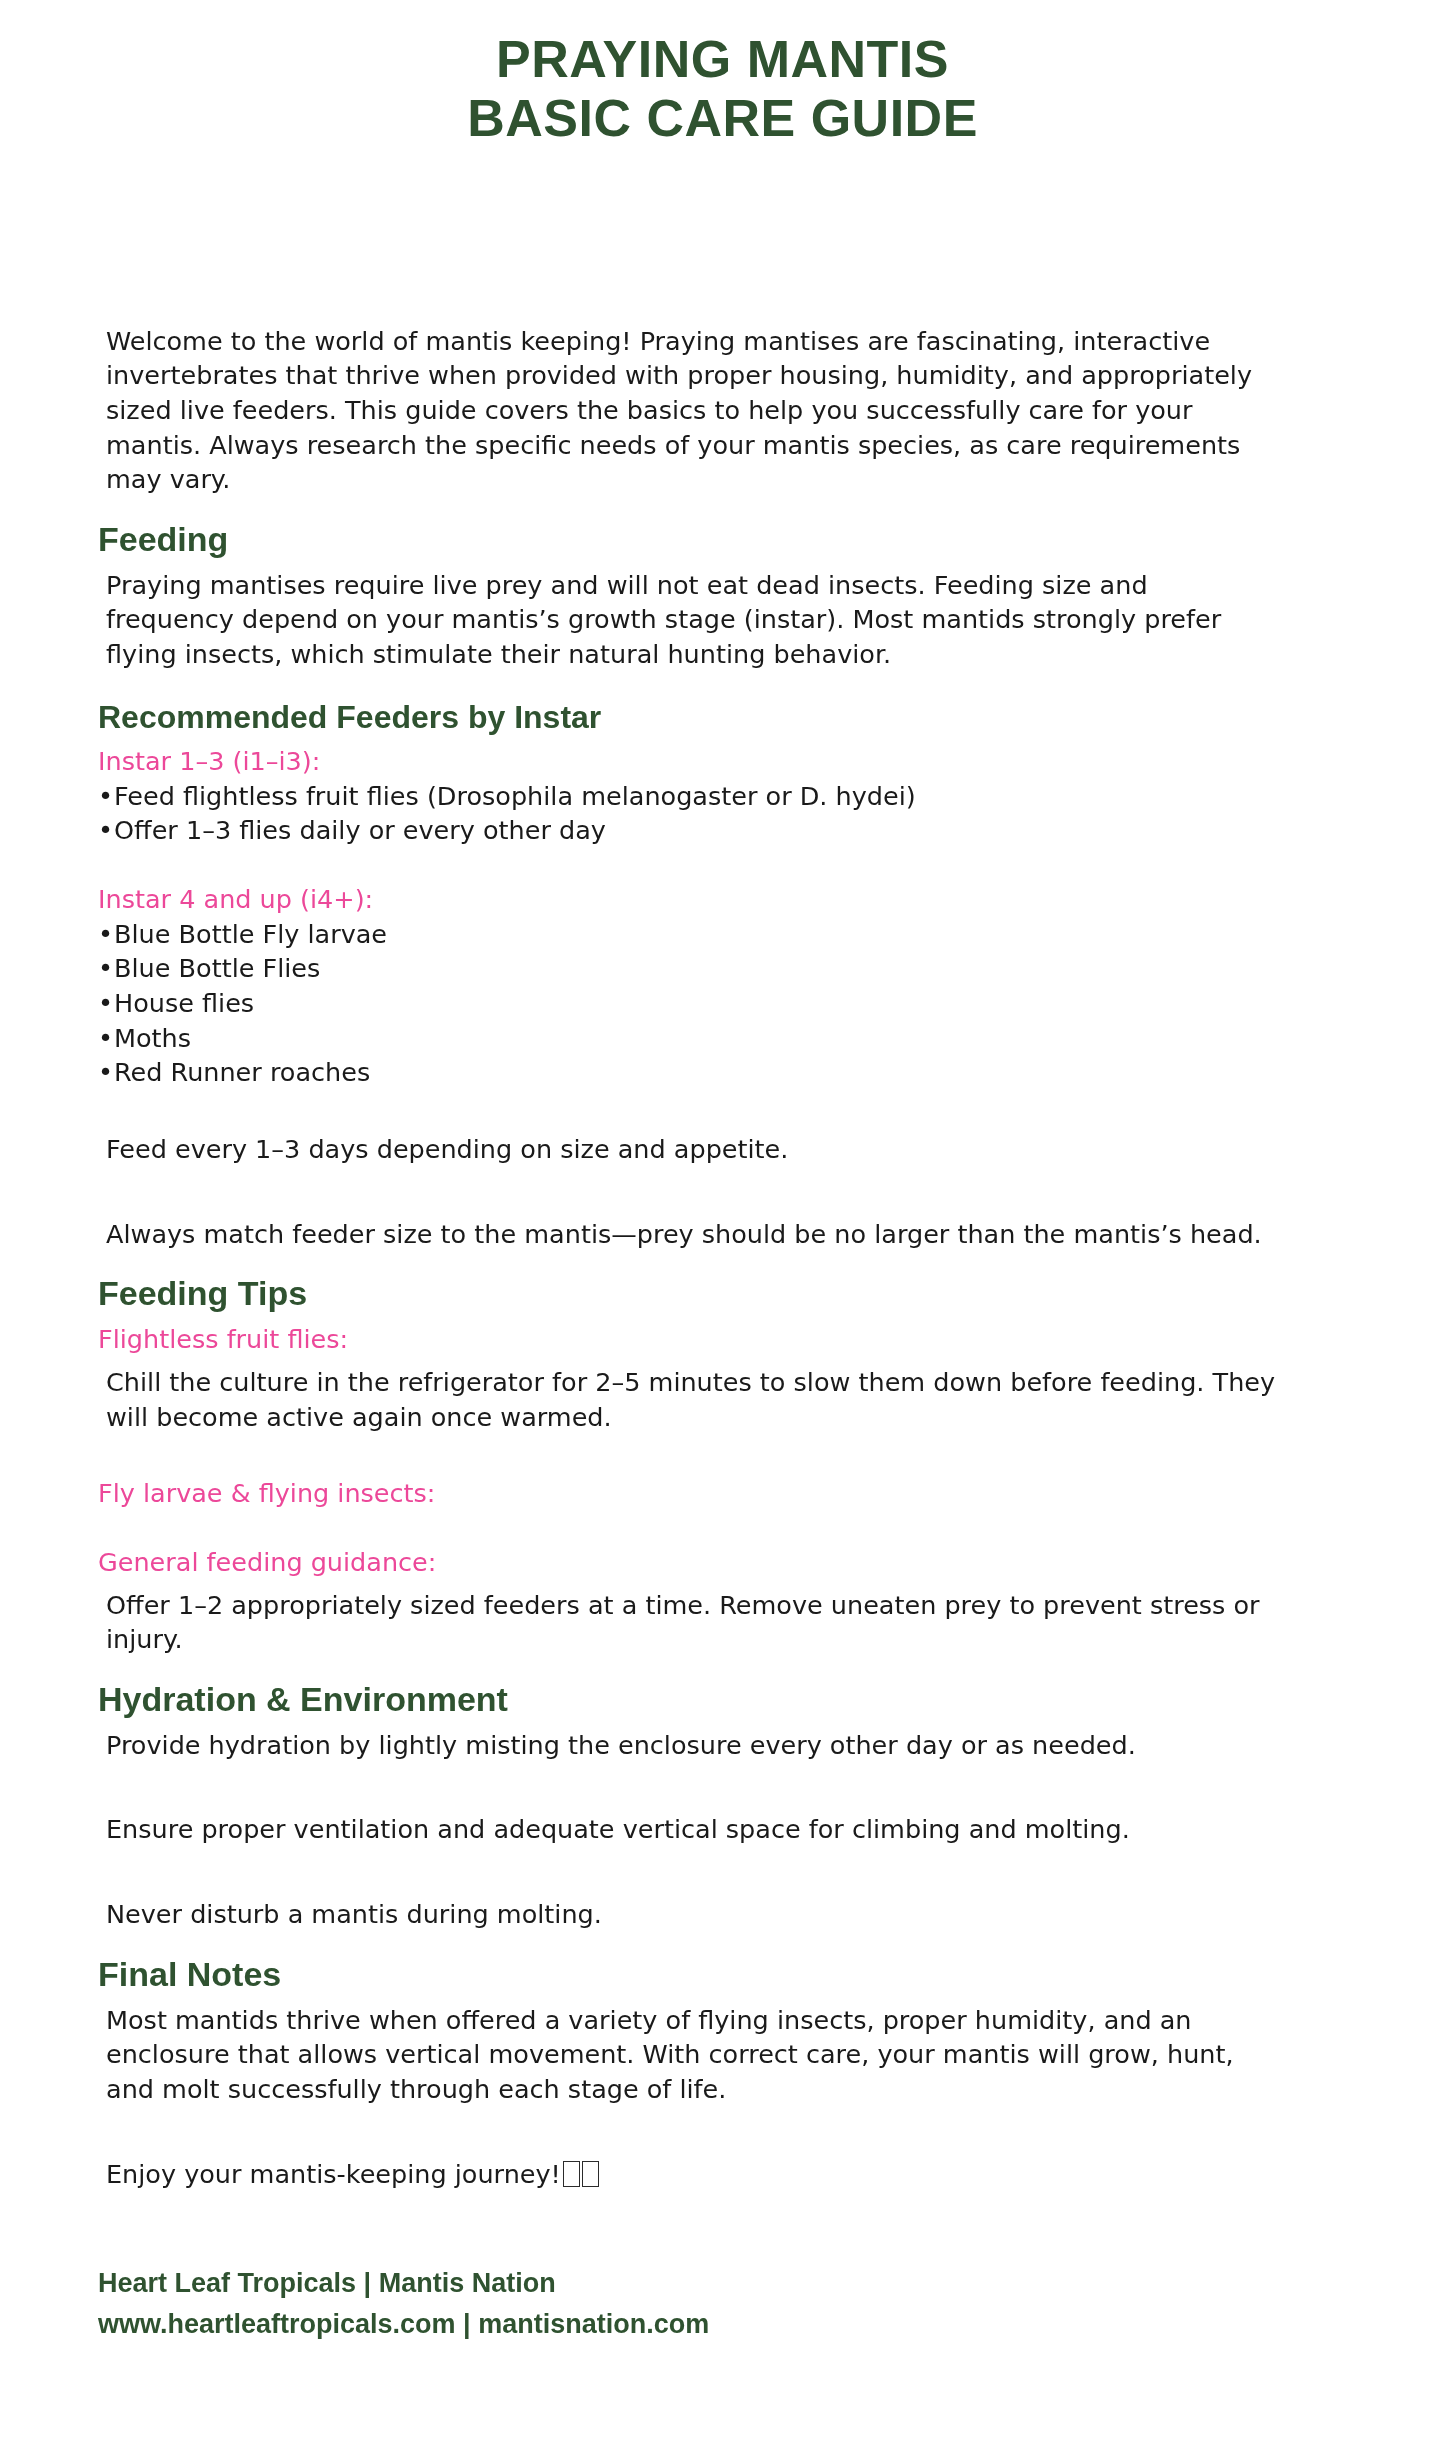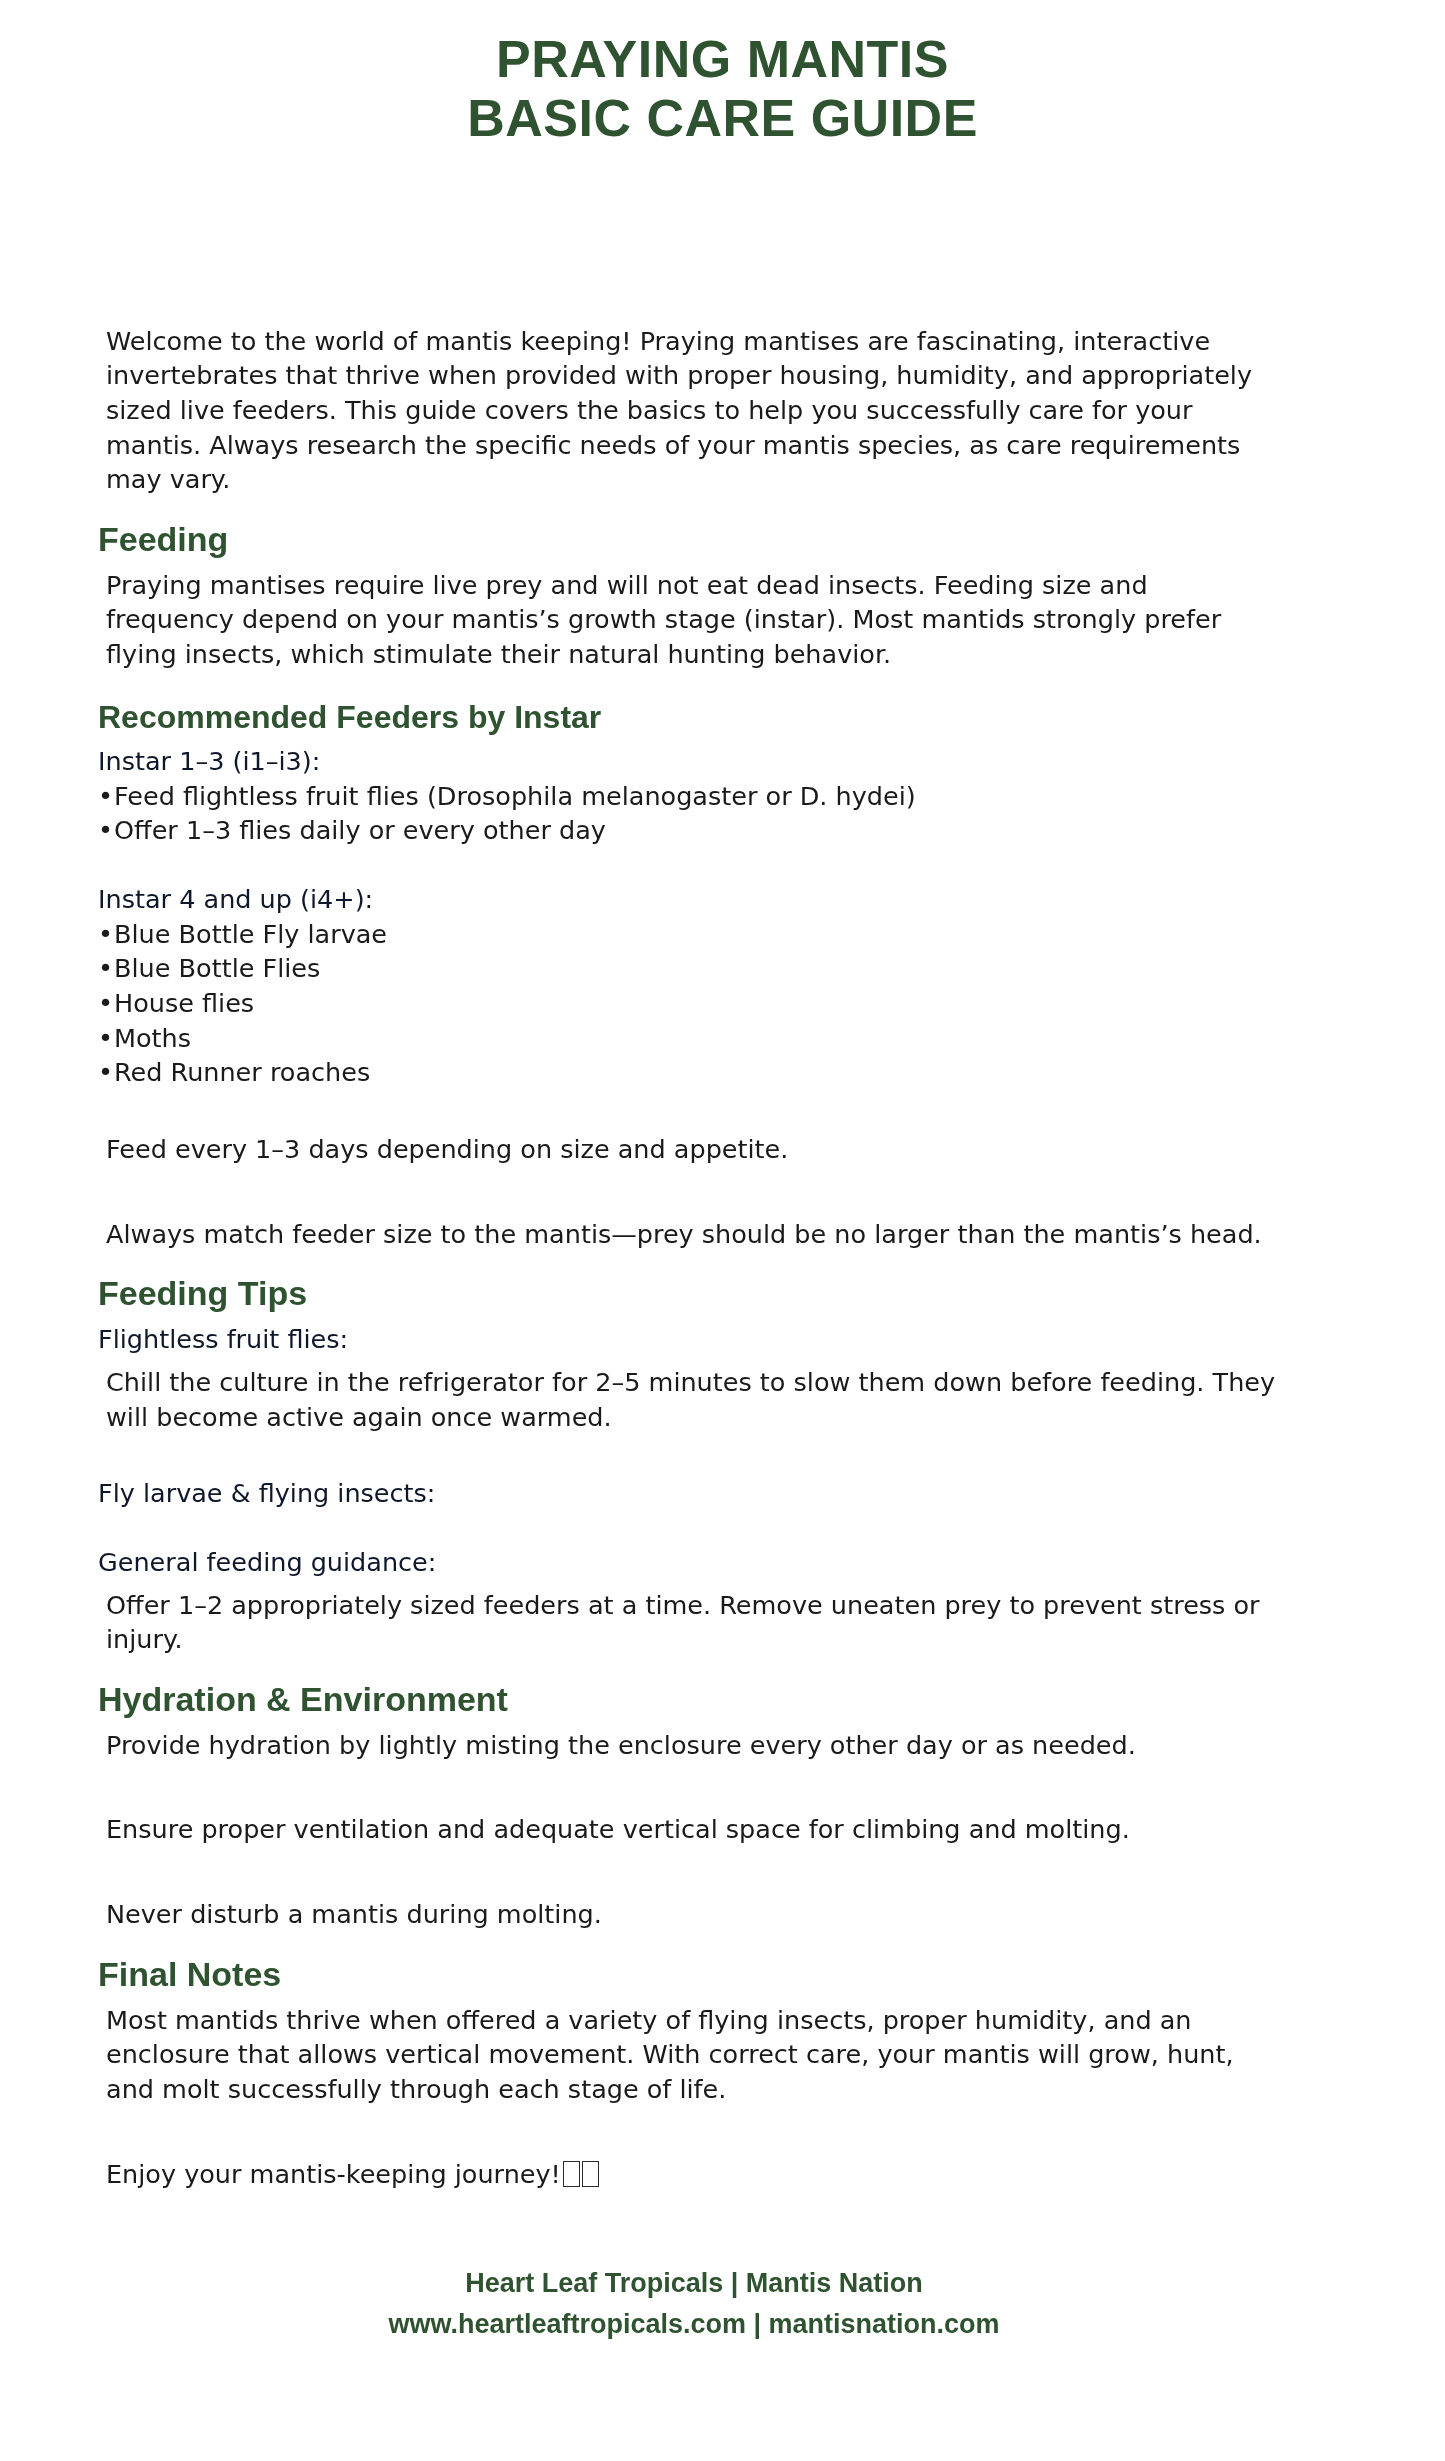--- a/index.html
+++ b/index.html
@@ -84,36 +84,36 @@
   }
   ul.feeder-list li .bullet-dot {
     display: inline-block;
     width: 16px;
   }
 
   .label-line {
     font-size: 25.5px;
     line-height: 1.36;
     margin: 0;
-    color: #0f172a;
+    color: #ec4899;
   }
 
   .tofu {
     display: inline-block;
     width: 17px;
     height: 26px;
     border: 1.6px solid #2b2b2b;
     vertical-align: -4px;
     margin-left: 2px;
     box-sizing: border-box;
   }
 
   
   .footer {
-    text-align: center;
+    text-align: left;
     margin-top: 72px;
   }
   .footer-line {
     color: #2f5230;
     font-family: "Liberation Sans", sans-serif;
     font-weight: bold;
     font-size: 27px;
     line-height: 1.5;
     margin: 0;
   }

